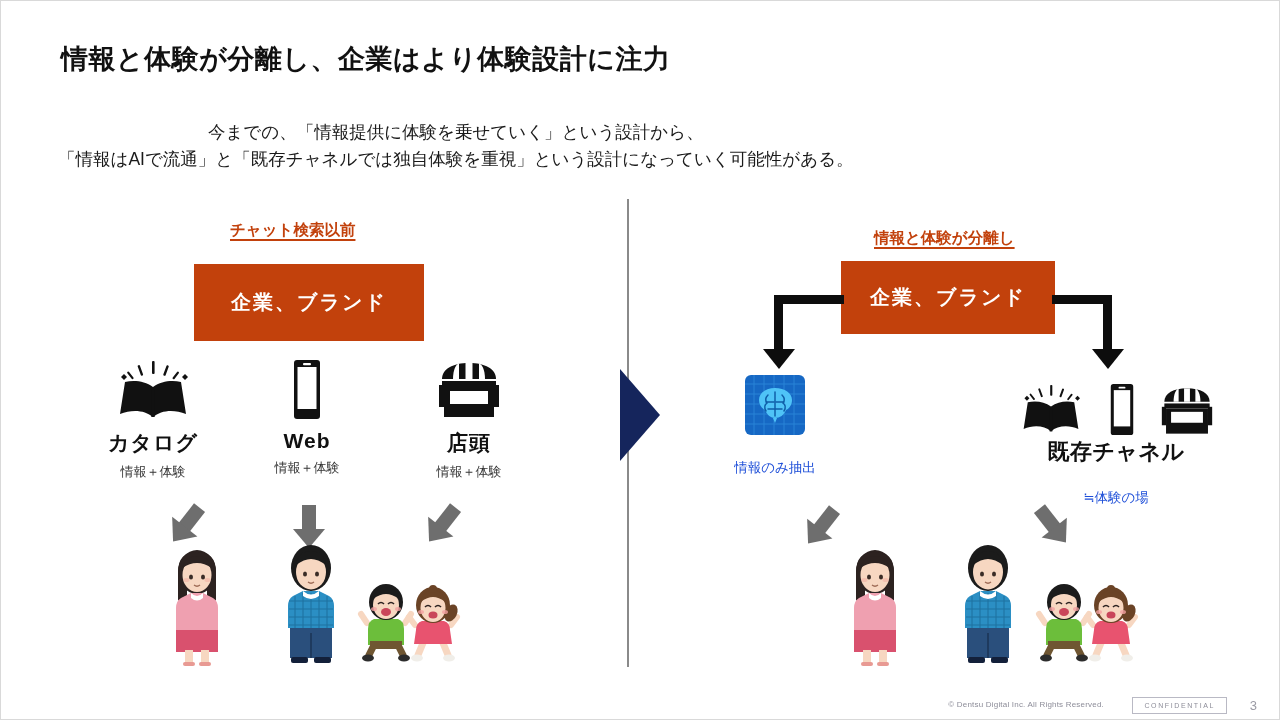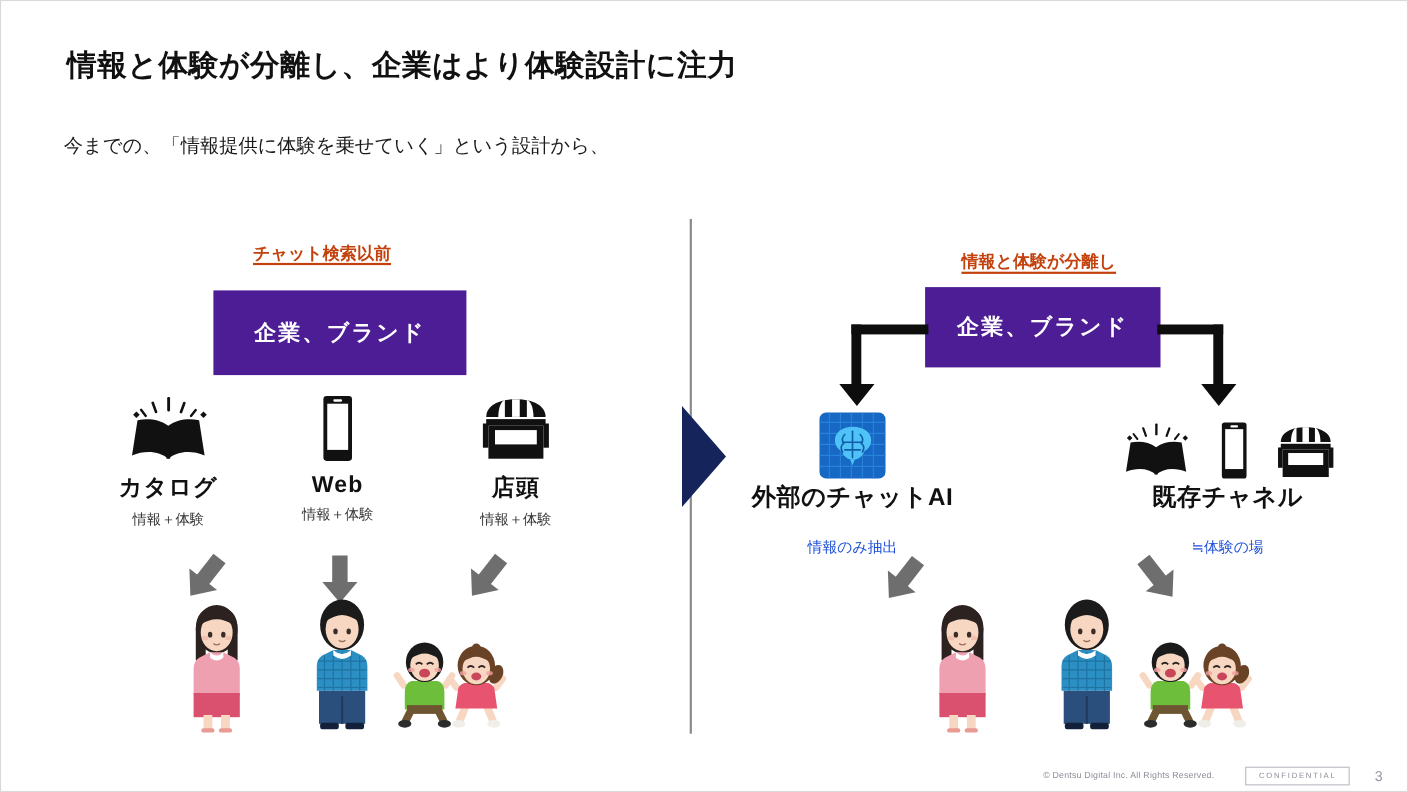--- a/index.html
+++ b/index.html
@@ -45,21 +45,21 @@
   .sec-head{
     position:absolute;font-size:15.5px;font-weight:bold;color:#c2410c;
     text-decoration:underline;text-underline-offset:4px;
     text-decoration-thickness:2px;white-space:nowrap;
   }
   #head-left{left:229px;top:219px;}
   #head-right{left:873px;top:227px;}
 
   
   .brandbox{
-    position:absolute;background:#4c1d95;color:#ffffff;
+    position:absolute;background:#c2410c;color:#ffffff;
     display:flex;align-items:center;justify-content:center;
     font-size:20px;font-weight:bold;letter-spacing:2px;
   }
   #brand-left{left:193px;top:263px;width:230px;height:77px;}
   #brand-right{left:840px;top:260px;width:214px;height:73px;}
 
   
   .conn{position:absolute;background:#0d0d0d;}
   .conn-head{
     position:absolute;width:0;height:0;
@@ -107,20 +107,21 @@
 </style>
 </head>
 <body>
 
 <div class="slide">
 
   <div class="title">情報と体験が分離し、企業はより体験設計に注力</div>
 
   <div class="subtitle">
     <span class="ln">今までの、「情報提供に体験を乗せていく」という設計から、</span>
+    <span class="ln">「情報はAIで流通」と「既存チャネルでは独自体験を重視」という設計になっていく可能性がある。</span>
   </div>
 
   <div class="divider"></div>
   <div class="big-arrow"></div>
 
   <div class="sec-head" id="head-left">チャット検索以前</div>
 
   <div class="brandbox" id="brand-left">企業、ブランド</div>
 
   <div class="col" style="left:92px;top:358px;width:120px;">
@@ -311,21 +312,20 @@
         <path d="M31 14 c-9 0 -16 5 -16 12 c0 4 2 8 6 10 c2 5 6 8 10 8 c5 0 9 -3 11 -8 c4 -2 6 -6 6 -10 c0 -7 -7 -12 -17 -12 z" fill="#4fc3f7"></path>
         <g stroke="#0f5ea8" stroke-width="1.5" fill="none" stroke-linecap="round">
           <path d="M31 18 v24"></path>
           <path d="M24 21 q-4 4 -1 8 q-4 3 -1 8"></path>
           <path d="M38 21 q4 4 1 8 q4 3 1 8"></path>
           <path d="M22 28 h8 M32 28 h8 M24 35 h7 M31 35 h7"></path>
         </g>
         <path d="M29 44 l2 5 l2 -5 z" fill="#4fc3f7"></path>
       </svg>
     </div>
-    <div class="glbl">外部のチャットAI</div>
     <div class="gsub">情報のみ抽出</div>
   </div>
 
   <div class="grp" style="left:975px;top:372px;width:280px;">
     <div style="height:64px;display:flex;align-items:flex-end;justify-content:center;gap:18px;">
       <svg width="68" height="56" viewBox="0 0 82 62">
         <g fill="#111">
           <rect x="40" y="2" width="2.6" height="13" rx="1"></rect>
           <rect x="27" y="6" width="2.4" height="11" rx="1" transform="rotate(-20 28 11)"></rect>
           <rect x="53" y="6" width="2.4" height="11" rx="1" transform="rotate(20 54 11)"></rect>

